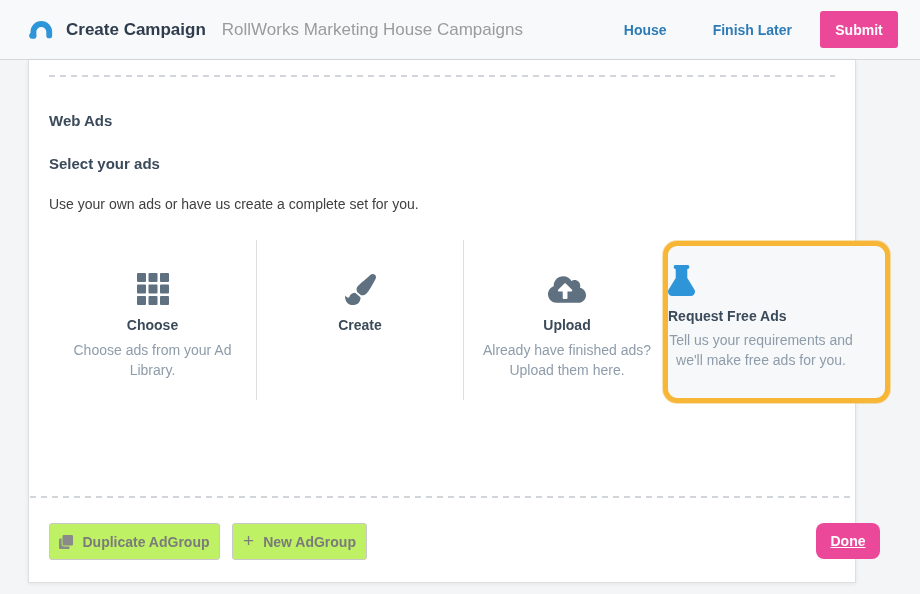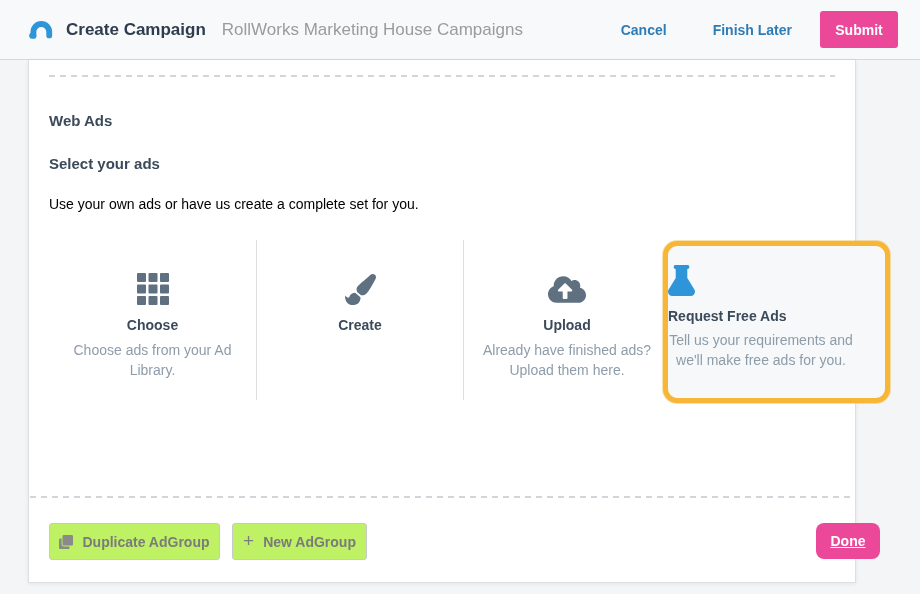--- a/index.html
+++ b/index.html
@@ -46,21 +46,21 @@
   }
   .dash-top { left:20px; right:20px; top:15px; }
   .dash-bottom { left:1px; right:1px; top:436px; }
 
   .section-title {
     position:absolute; left:20px; font-size:15px; font-weight:700; color:#3b4a5a;
   }
   .t-webads { top:52px; }
   .t-select { top:95px; }
   .section-desc {
-    position:absolute; left:20px; top:136px; font-size:14px; color:#000000;text-align:center;
+    position:absolute; left:20px; top:136px; font-size:14px; color:#404040;text-align:center;
   }
 
   
   .options-row { position:absolute; left:20px; top:180px; width:841px; height:168px; }
   .option {
     position:absolute; top:0; height:160px; width:207px;
     display:flex; flex-direction:column; align-items:center; text-align:center;
     padding-top:33px; cursor:pointer;
   }
   .opt-0 { left:0; }
@@ -107,21 +107,21 @@
       <svg width="26" height="26" viewBox="0 0 24 24">
         <g stroke="#2e95d8" stroke-width="5.4" stroke-linecap="round" fill="none">
           <path d="M5 17.2 v-3.4 a 7.3 7.3 0 0 1 14.6 0 v 3.2"></path>
           <path d="M5 17.2 h-1.2"></path>
         </g>
       </svg>
     </span>
     <span class="app-title">Create Campaign</span>
     <span class="app-subtitle">RollWorks Marketing House Campaigns</span>
     <span class="topbar-actions">
-      <span class="link-btn link-cancel">Cancel</span>
+      <span class="link-btn link-cancel">House</span>
       <span class="link-btn link-finish">Finish Later</span>
       <button class="btn-primary btn-submit">Submit</button>
     </span>
   </header>
 
   <main class="card">
     <div class="dashed dash-top"></div>
 
     <h2 class="section-title t-webads">Web Ads</h2>
     <h2 class="section-title t-select">Select your ads</h2>

